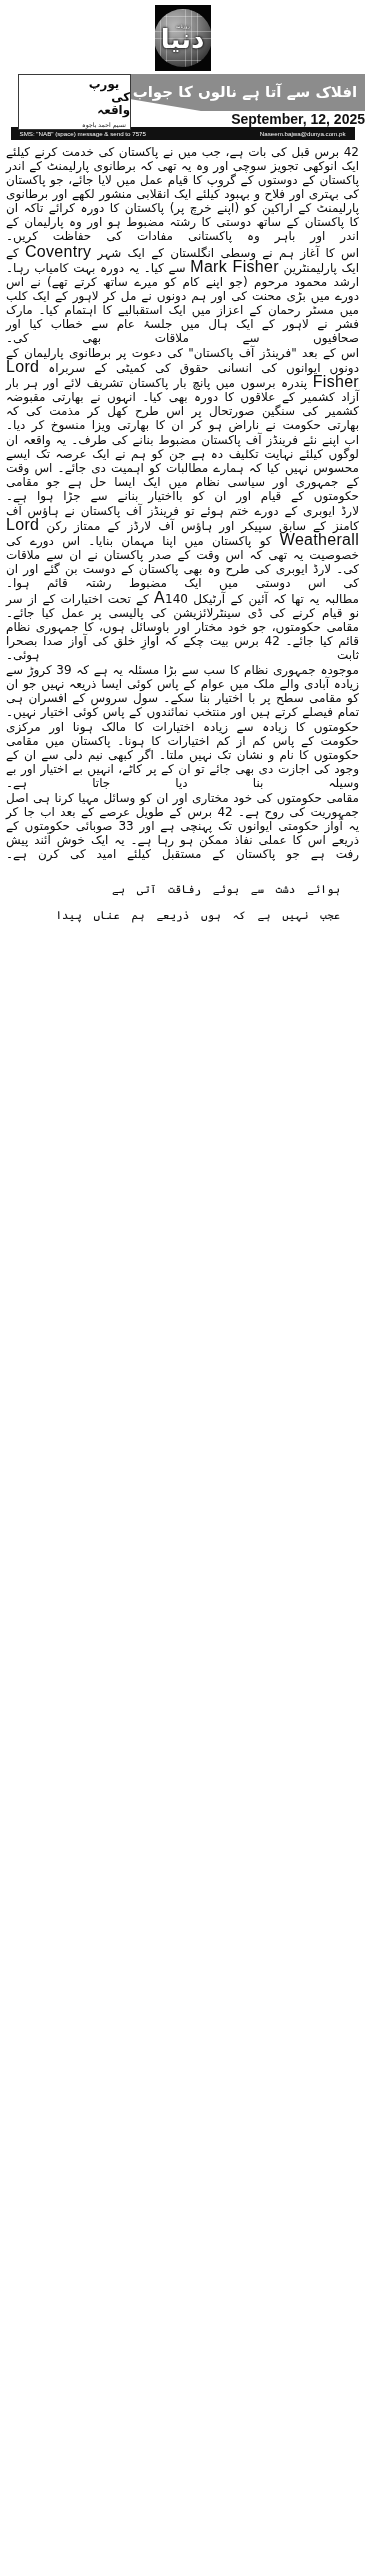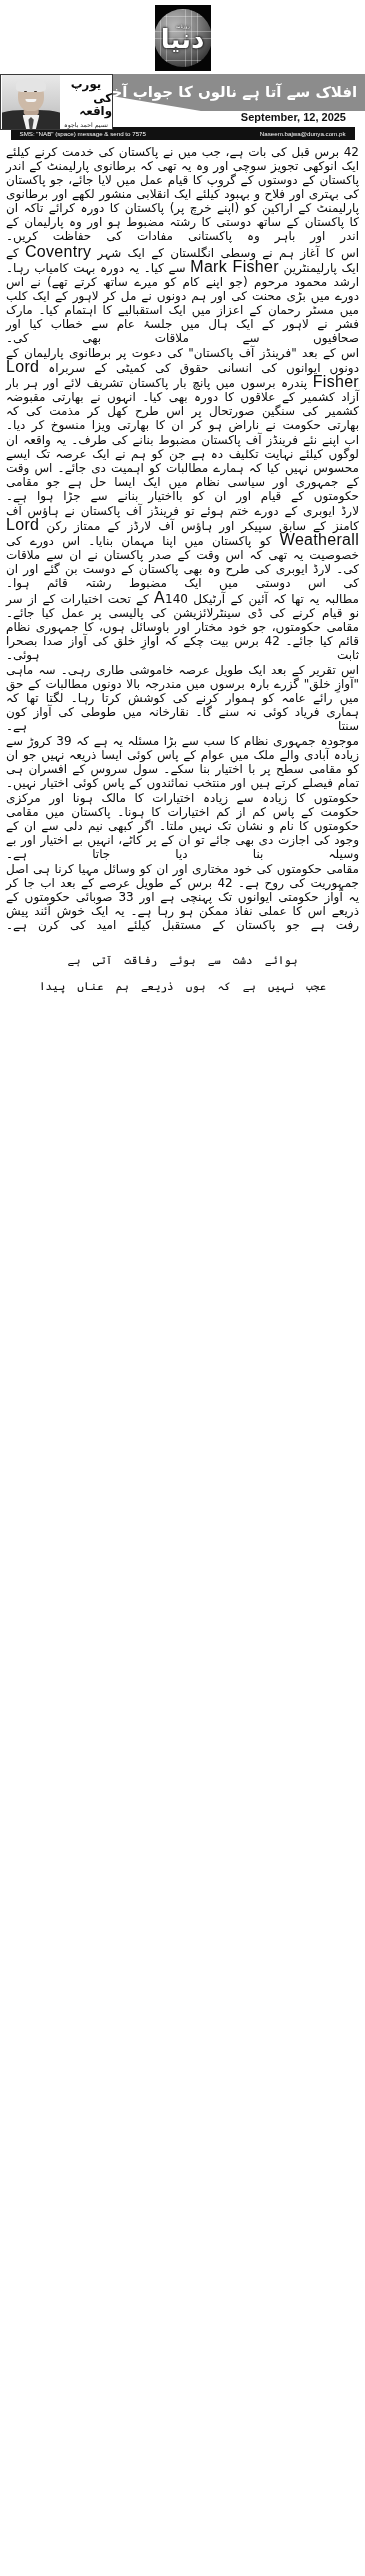--- a/index.html
+++ b/index.html
@@ -108,42 +108,43 @@
     color: #ffffff;
     font-size: 15px;
     line-height: 29px;
     font-weight: bold;
     font-family: "DejaVu Sans", sans-serif;
     direction: rtl;
     white-space: nowrap;
   }
   .dateline {
     position: absolute;
-    right: 19px;
+    right: 0;
     top: 37px;
     font-family: "Liberation Sans", sans-serif;
-    font-size: 11px;
+    font-size: 14px;
     font-weight: bold;
     color: #111111;
     direction: ltr;
     letter-spacing: 0px;
   }
 
   
   .author-box {
     position: absolute;
-    left: 0;
+    left: 18px;
     top: 0;
     width: 111px;
     height: 54px;
     border: 0.6px solid #3a3a3a;
     background: #ffffff;
     display: flex;
     direction: rtl;
     overflow: hidden;
+    flex-direction: column;
   }
   .author-label {
     width: 52px;
     display: flex;
     flex-direction: column;
     align-items: center;
     justify-content: center;
     padding-top: 2.2px;
     direction: rtl;
   }
@@ -228,22 +229,21 @@
     font-family: "Liberation Sans", sans-serif;
     font-size: 16px;
     letter-spacing: 0.3px;
   }
 
   
   .couplet {
     width: 315px;
     margin: 14.6px auto 0;
     direction: rtl;
-    text-align: center;
-    font-family: Liberation Sans, sans-serif;
+    font-family: Liberation Serif, serif;
     color: #0b0b0b;
   }
   .couplet .line {
     font-size: 11.2px;
     line-height: 26px;
     letter-spacing: 3.4px;
     word-spacing: 9px;
     white-space: nowrap;
   }
 </style>
@@ -294,21 +294,20 @@
   <span>Naseem.bajwa@dunya.com.pk</span>
 </div>
 
 <div class="article" id="article-body">
     <p>42 برس قبل کی بات ہے، جب میں نے پاکستان کی خدمت کرنے کیلئے ایک انوکھی تجویز سوچی اور وہ یہ تھی کہ برطانوی پارلیمنٹ کے اندر پاکستان کے دوستوں کے گروپ کا قیام عمل میں لایا جائے، جو پاکستان کی بہتری اور فلاح و بہبود کیلئے ایک انقلابی منشور لکھے اور برطانوی پارلیمنٹ کے اراکین کو (اپنے خرچ پر) پاکستان کا دورہ کرائے تاکہ ان کا پاکستان کے ساتھ دوستی کا رشتہ مضبوط ہو اور وہ پارلیمان کے اندر اور باہر وہ پاکستانی مفادات کی حفاظت کریں۔</p>
     <p>اس کا آغاز ہم نے وسطی انگلستان کے ایک شہر <span class="en">Coventry</span> کے ایک پارلیمنٹرین <span class="en">Mark Fisher</span> سے کیا۔ یہ دورہ بہت کامیاب رہا۔ ارشد محمود مرحوم (جو اپنے کام کو میرے ساتھ کرتے تھے) نے اس دورے میں بڑی محنت کی اور ہم دونوں نے مل کر لاہور کے ایک کلب میں مسٹر رحمان کے اعزاز میں ایک استقبالیے کا اہتمام کیا۔ مارک فشر نے لاہور کے ایک ہال میں جلسۂ عام سے خطاب کیا اور صحافیوں سے ملاقات بھی کی۔</p>
     <p>اس کے بعد "فرینڈز آف پاکستان" کی دعوت پر برطانوی پارلیمان کے دونوں ایوانوں کی انسانی حقوق کی کمیٹی کے سربراہ <span class="en">Lord Fisher</span> پندرہ برسوں میں پانچ بار پاکستان تشریف لائے اور ہر بار آزاد کشمیر کے علاقوں کا دورہ بھی کیا۔ انہوں نے بھارتی مقبوضہ کشمیر کی سنگین صورتحال پر اس طرح کھل کر مذمت کی کہ بھارتی حکومت نے ناراض ہو کر ان کا بھارتی ویزا منسوخ کر دیا۔</p>
     <p>اب اپنے نئے فرینڈز آف پاکستان مضبوط بنانے کی طرف۔ یہ واقعہ ان لوگوں کیلئے نہایت تکلیف دہ ہے جن کو ہم نے ایک عرصہ تک ایسے محسوس نہیں کیا کہ ہمارے مطالبات کو اہمیت دی جائے۔ اس وقت کے جمہوری اور سیاسی نظام میں ایک ایسا حل ہے جو مقامی حکومتوں کے قیام اور ان کو بااختیار بنانے سے جڑا ہوا ہے۔</p>
     <p>لارڈ ایوبری کے دورے ختم ہوئے تو فرینڈز آف پاکستان نے ہاؤس آف کامنز کے سابق سپیکر اور ہاؤس آف لارڈز کے ممتاز رکن <span class="en">Lord Weatherall</span> کو پاکستان میں اپنا مہمان بنایا۔ اس دورے کی خصوصیت یہ تھی کہ اس وقت کے صدر پاکستان نے ان سے ملاقات کی۔ لارڈ ایوبری کی طرح وہ بھی پاکستان کے دوست بن گئے اور ان کی اس دوستی میں ایک مضبوط رشتہ قائم ہوا۔</p>
     <p>مطالبہ یہ تھا کہ آئین کے آرٹیکل 140<span class="en">A</span> کے تحت اختیارات کے از سر نو قیام کرنے کی ڈی سینٹرلائزیشن کی پالیسی پر عمل کیا جائے۔ مقامی حکومتوں، جو خود مختار اور باوسائل ہوں، کا جمہوری نظام قائم کیا جائے۔ 42 برس بیت چکے کہ آوازِ خلق کی آواز صدا بصحرا ثابت ہوئی۔</p>
-    <p>اس تقریر کے بعد ایک طویل عرصہ خاموشی طاری رہی۔ سہ ماہی "آوازِ خلق" گزرے بارہ برسوں میں مندرجہ بالا دونوں مطالبات کے حق میں رائے عامہ کو ہموار کرنے کی کوشش کرتا رہا۔ لگتا تھا کہ ہماری فریاد کوئی نہ سنے گا۔ نقارخانہ میں طوطی کی آواز کون سنتا ہے۔</p>
     <p>موجودہ جمہوری نظام کا سب سے بڑا مسئلہ یہ ہے کہ 39 کروڑ سے زیادہ آبادی والے ملک میں عوام کے پاس کوئی ایسا ذریعہ نہیں جو ان کو مقامی سطح پر با اختیار بنا سکے۔ سول سروس کے افسران ہی تمام فیصلے کرتے ہیں اور منتخب نمائندوں کے پاس کوئی اختیار نہیں۔</p>
     <p>حکومتوں کا زیادہ سے زیادہ اختیارات کا مالک ہونا اور مرکزی حکومت کے پاس کم از کم اختیارات کا ہونا۔ پاکستان میں مقامی حکومتوں کا نام و نشان تک نہیں ملتا۔ اگر کبھی نیم دلی سے ان کے وجود کی اجازت دی بھی جائے تو ان کے پر کاٹے، انہیں بے اختیار اور بے وسیلہ بنا دیا جاتا ہے۔</p>
     <p>مقامی حکومتوں کی خود مختاری اور ان کو وسائل مہیا کرنا ہی اصل جمہوریت کی روح ہے۔ 42 برس کے طویل عرصے کے بعد اب جا کر یہ آواز حکومتی ایوانوں تک پہنچی ہے اور 33 صوبائی حکومتوں کے ذریعے اس کا عملی نفاذ ممکن ہو رہا ہے۔ یہ ایک خوش آئند پیش رفت ہے جو پاکستان کے مستقبل کیلئے امید کی کرن ہے۔</p>
   </div>
 
 <div class="couplet">
   <div class="line">ہوائے دشت سے بوئے رفاقت آتی ہے</div>
   <div class="line">عجب نہیں ہے کہ ہوں ذریعے ہم عناں پیدا</div>
 </div>
 

